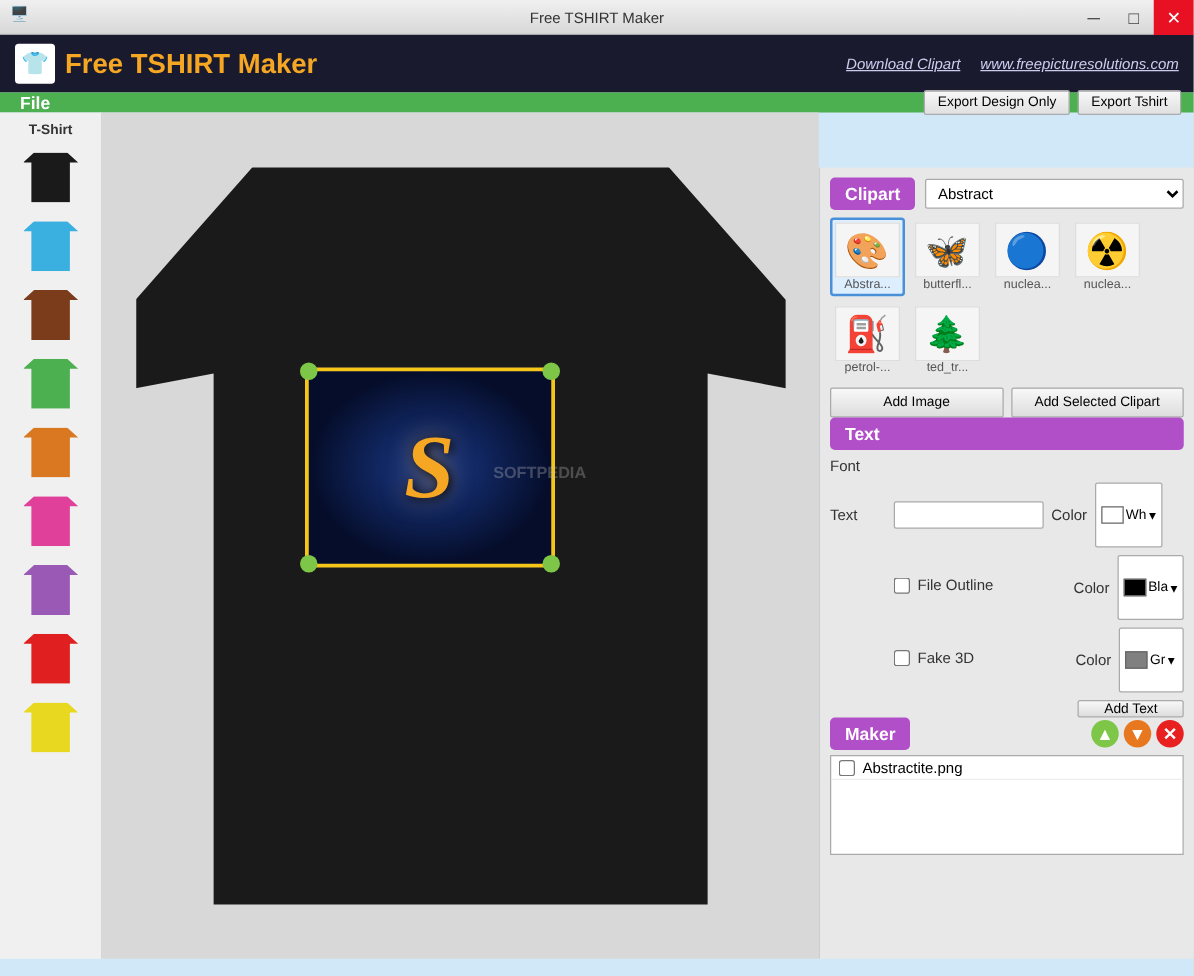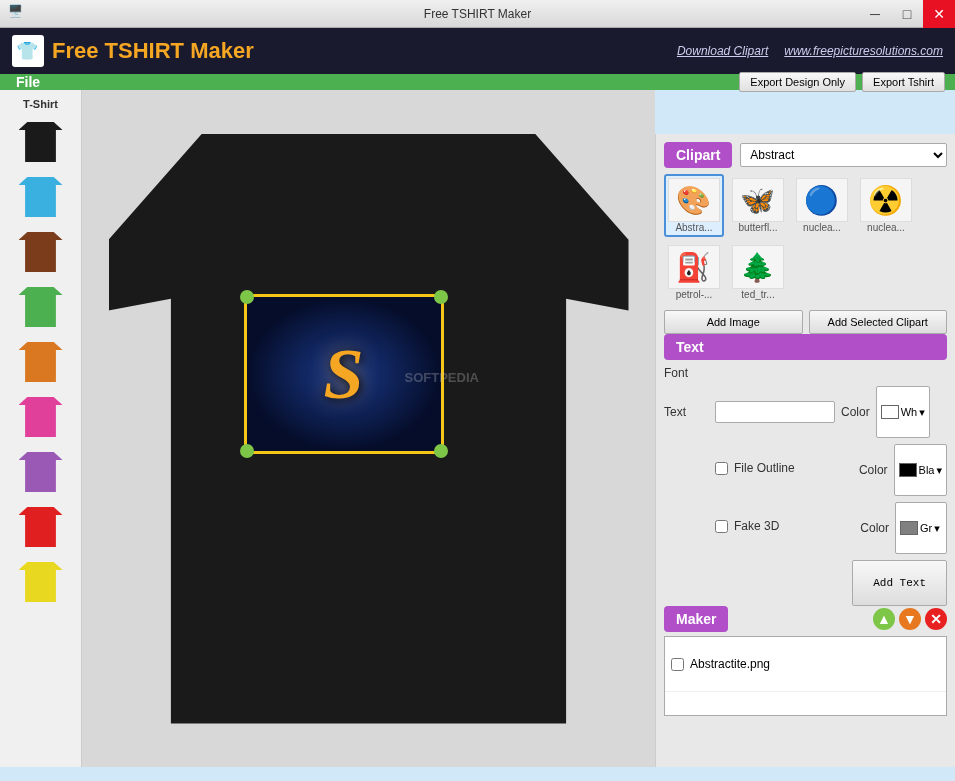--- a/index.html
+++ b/index.html
@@ -161,21 +161,20 @@
       font-family: serif;
     }
     #watermark {
       position: absolute;
       top: 40%;
       left: 55%;
       font-size: 13px;
       color: rgba(200,200,200,0.3);
       white-space: nowrap;
       font-weight: bold;
-      margin-left: 10px;
     }
 
     
     #right-panel {
       width: 300px;
       background: #e8e8e8;
       border-left: 1px solid #ccc;
       padding: 8px;
       overflow-y: auto;
       display: flex;
@@ -331,21 +330,21 @@
     .btn-del { background: #e82020; color: white; }
     #layers-list {
       background: white;
       border: 1px solid #aaa;
       min-height: 80px;
     }
     .layer-item {
       display: flex;
       align-items: center;
       gap: 6px;
-      padding: 20px 6px;
+      padding: 2px 6px;
       border-bottom: 1px solid #eee;
       cursor: pointer;
       font-size: 12px;
     }
     .layer-item.selected { background: #4a90d9; color: white; }
     .layer-checkbox { width: 13px; height: 13px; flex-shrink: 0; }
   </style>
 </head>
 <body>
 
@@ -512,21 +511,21 @@
             <span class="checkbox-label">Fake 3D</span>
           </div>
           <span class="color-label">Color</span>
           <div class="color-swatch-btn">
             <span class="color-dot" style="background:#808080;"></span>
             <span>Gr</span>
             <span>▾</span>
           </div>
         </div>
         <div class="add-text-row">
-          <button class="action-btn" style="flex:none;padding:16px 20px;font-family:Liberation Mono, monospace;">Add Text</button>
+          <button class="action-btn" style="flex:none;padding:0 20px;">Add Text</button>
         </div>
       </div>
     </div>
 
     <div id="layers-section">
       <div id="layers-header-row">
         <div class="section-header">Maker</div>
         <div style="display:flex;gap:4px;">
           <button class="layer-ctrl-btn btn-up">▲</button>
           <button class="layer-ctrl-btn btn-down">▼</button>

